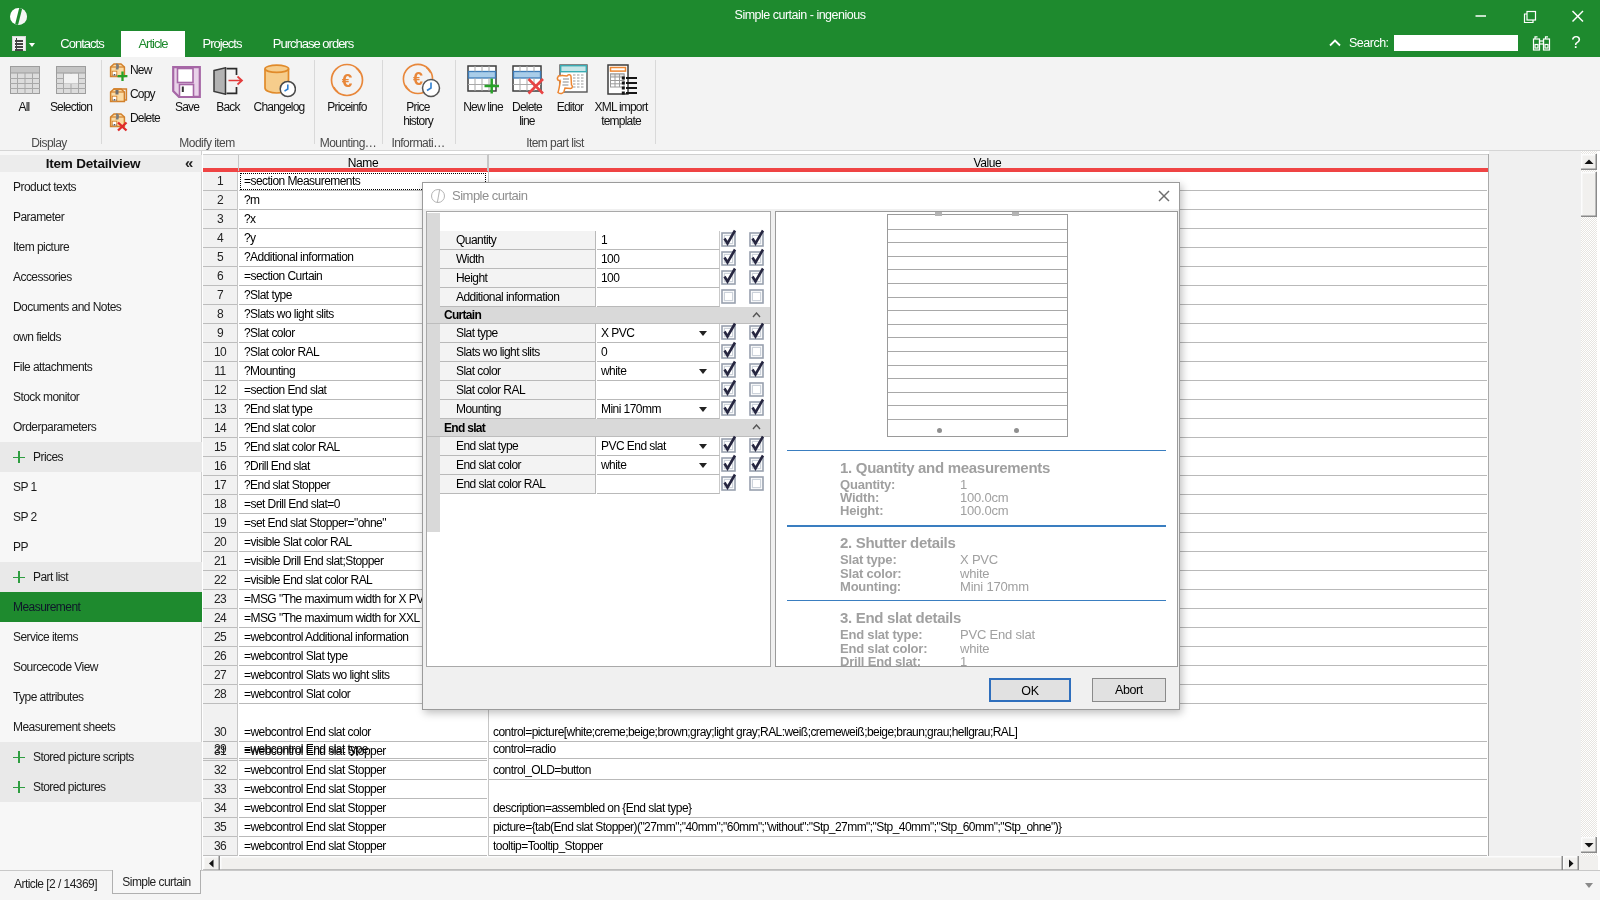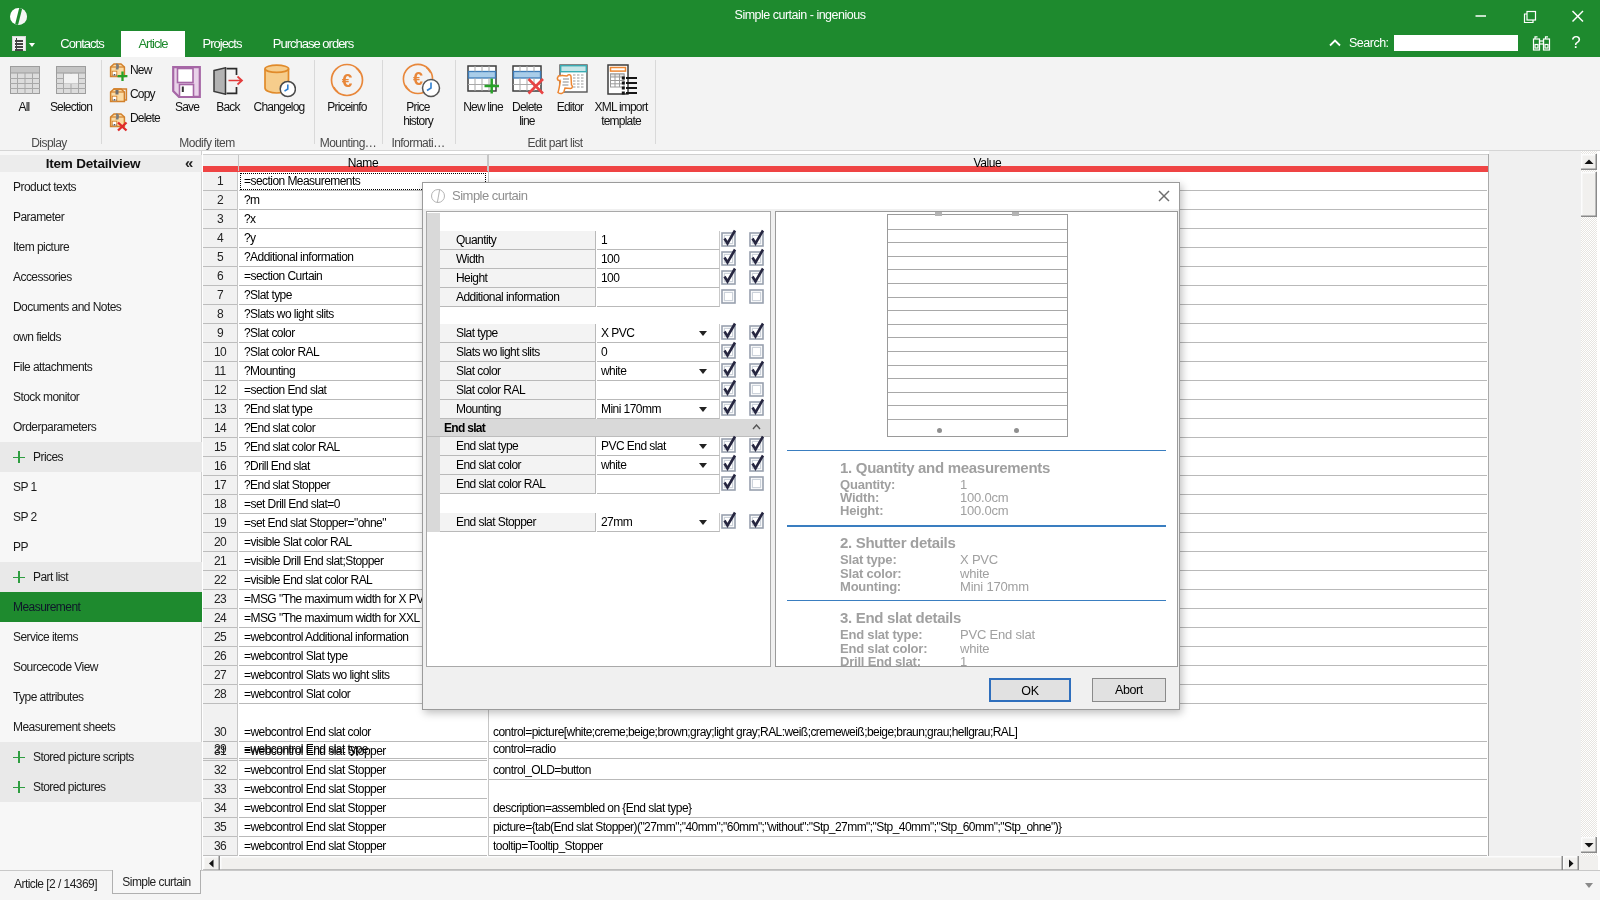--- a/index.html
+++ b/index.html
@@ -38,21 +38,21 @@
 .sitem .slbl{position:absolute;left:13px;top:0}
 .sitem .plus + .slbl{left:33px}
 .sitem.gray{background:#e9e9e9}
 .sitem.green{background:#1e8a2e;color:#0f172a}
 .plus{position:absolute;left:13px;top:9px;width:12px;height:12px}
 .plus::before{content:"";position:absolute;left:0;top:5.5px;width:12px;height:1.4px;background:#2f9e41}
 .plus::after{content:"";position:absolute;left:5.3px;top:0;width:1.4px;height:12px;background:#2f9e41}
 #storedblock{position:absolute;left:0;top:742px;width:202px;height:60px;background:#e9e9e9}
 
 #tablearea{position:absolute;left:203px;top:151px;width:1397px;height:720px;background:#fff}
-#thead{position:absolute;left:203px;top:154px;width:1285px;height:18px;background:#f1f1f1;border-top:1px solid #cfcfcf;border-bottom:6px solid #ef4444}
+#thead{position:absolute;left:203px;top:154px;width:1285px;height:18px;background:#f1f1f1;border-top:1px solid #cfcfcf;border-bottom:4px solid #ef4444}
 #thead .h1{position:absolute;left:35px;width:250px;text-align:center;font-size:12px;letter-spacing:-0.4px;line-height:16px;border-left:1px solid #c6c6c6;border-right:1px solid #c6c6c6;height:16px}
 #thead .h2{position:absolute;left:285px;width:999px;text-align:center;font-size:12px;letter-spacing:-0.4px;line-height:16px;height:16px}
 #numcol{position:absolute;left:203px;top:172px;width:35px;height:684px;background:#f1f1f1;border-right:1px solid #c6c6c6}
 .trow{position:absolute;left:203px;width:1285px;height:19px;font-size:12px;letter-spacing:-0.55px;color:#000}
 .trow .tnum{position:absolute;left:0;top:0;width:34px;height:19px;line-height:19px;text-align:center;border-bottom:1px solid #bdbdbd;color:#222}
 .trow .tname{position:absolute;left:36px;top:0;width:248px;height:19px;line-height:19px;padding-left:5px;border-bottom:1px solid #b9b9b9;overflow:hidden;white-space:nowrap}
 .trow .tval{position:absolute;left:285px;top:0;width:999px;height:19px;line-height:19px;padding-left:5px;border-bottom:1px solid #b9b9b9;overflow:hidden;white-space:nowrap}
 
 .trow.sel .tname{outline:1px dotted #000;outline-offset:-2px}
 #colsep{position:absolute;left:488px;top:154px;width:1px;height:702px;background:#c6c6c6}
@@ -267,21 +267,21 @@
       <rect x="3.5" y="10" width="13.5" height="13" fill="#fff" stroke="#9a9a9a" stroke-width="1"></rect>
       <rect x="3.5" y="10" width="13.5" height="3" fill="#e4e4e4" stroke="#9a9a9a" stroke-width="1"></rect>
       <path d="M3.5 16.5 H17 M3.5 19.8 H17 M8 10 V23 M12.5 10 V23" stroke="#9a9a9a" stroke-width="1"></path>
       <path d="M19 14 H30 M19 19 H30 M19 24 H30 M19 29 H30" stroke="#161616" stroke-width="1.8"></path>
       <rect x="14.8" y="12.5" width="3" height="3" fill="#161616"></rect>
       <rect x="14.8" y="17.5" width="3" height="3" fill="#161616"></rect>
       <rect x="14.8" y="22.5" width="3" height="3" fill="#161616"></rect>
       <rect x="14.8" y="27.5" width="3" height="3" fill="#161616"></rect>
     </svg>
 <div class="rlbl" style="left:621px;top:44px">XML import<br>template</div>
-<div class="rgl" style="left:555px">Edit part list</div>
+<div class="rgl" style="left:555px">Item part list</div>
 <div class="rsep" style="left:655px"></div>
 </div>
 
 <div id="content"></div>
 <div id="sidebar"></div>
 <div id="sbhead"></div>
 <div id="sbheadin">Item Detailview</div>
 <div id="sbcoll">«</div>
 <div id="storedblock"></div>
 <div class="sitem" style="top:187px">
@@ -573,20 +573,26 @@
   <div id="dlogo">
       <i></i>
     </div>
   <div id="dtext">Simple curtain</div>
   <svg id="dclose" width="14" height="14">
       <line x1="2" y1="2" x2="12" y2="12" stroke="#6e6e6e" stroke-width="1.5"></line>
       <line x1="12" y1="2" x2="2" y2="12" stroke="#6e6e6e" stroke-width="1.5"></line>
     </svg>
   <div id="fpanel">
     <div id="fgutter" style="top:1.0px;height:318.5px"></div>
+    <div class="band" style="top:94.5px">
+        <b>Curtain</b>
+        <svg class="up" width="9" height="6">
+          <path d="M1 5 L4.5 1 L8 5" fill="none" stroke="#555" stroke-width="1.4"></path>
+        </svg>
+      </div>
     <div class="band" style="top:207.0px">
         <b>End slat</b>
         <svg class="up" width="9" height="6">
           <path d="M1 5 L4.5 1 L8 5" fill="none" stroke="#555" stroke-width="1.4"></path>
         </svg>
       </div>
 <div class="frow" style="top:18.5px">
         <div class="flab">Quantity</div>
         <div class="fval">1</div>
         <svg class="chk on" style="left:281px;top:-2px" width="20" height="20" viewBox="0 0 20 20">
@@ -746,35 +752,20 @@
         <div class="fval"></div>
         <svg class="chk on" style="left:281px;top:-2px" width="20" height="20" viewBox="0 0 20 20">
 <rect x="1" y="4" width="13" height="13" fill="#fff" stroke="#98a0ae" stroke-width="1.6"></rect>
 <rect x="3.4" y="6.4" width="8.2" height="8.2" fill="none" stroke="#ccd2da" stroke-width="1.2"></rect>
 <path d="M3.5 9.5 L6.5 14.5 L14 1.5" fill="none" stroke="#262640" stroke-width="2.6"></path>
         </svg>
         <svg class="chk off" style="left:309px;top:-2px" width="20" height="20" viewBox="0 0 20 20">
 <rect x="1" y="4" width="13" height="13" fill="#fff" stroke="#98a0ae" stroke-width="1.6"></rect>
 <rect x="3.4" y="6.4" width="8.2" height="8.2" fill="none" stroke="#ccd2da" stroke-width="1.2"></rect>
 </svg>
-      </div>
-<div class="frow" style="top:300.5px">
-        <div class="flab">End slat Stopper</div>
-        <div class="fval">27mm</div>
-        <div class="darr"></div>
-        <svg class="chk on" style="left:281px;top:-2px" width="20" height="20" viewBox="0 0 20 20">
-<rect x="1" y="4" width="13" height="13" fill="#fff" stroke="#98a0ae" stroke-width="1.6"></rect>
-<rect x="3.4" y="6.4" width="8.2" height="8.2" fill="none" stroke="#ccd2da" stroke-width="1.2"></rect>
-<path d="M3.5 9.5 L6.5 14.5 L14 1.5" fill="none" stroke="#262640" stroke-width="2.6"></path>
-        </svg>
-        <svg class="chk on" style="left:309px;top:-2px" width="20" height="20" viewBox="0 0 20 20">
-<rect x="1" y="4" width="13" height="13" fill="#fff" stroke="#98a0ae" stroke-width="1.6"></rect>
-<rect x="3.4" y="6.4" width="8.2" height="8.2" fill="none" stroke="#ccd2da" stroke-width="1.2"></rect>
-<path d="M3.5 9.5 L6.5 14.5 L14 1.5" fill="none" stroke="#262640" stroke-width="2.6"></path>
-        </svg>
       </div>
   </div>
   <div id="ppanel">
     <div id="curtain">
 <div class="slat" style="top:13.7px"></div>
 <div class="slat" style="top:27.3px"></div>
 <div class="slat" style="top:40.9px"></div>
 <div class="slat" style="top:54.4px"></div>
 <div class="slat" style="top:68.0px"></div>
 <div class="slat" style="top:81.6px"></div>

